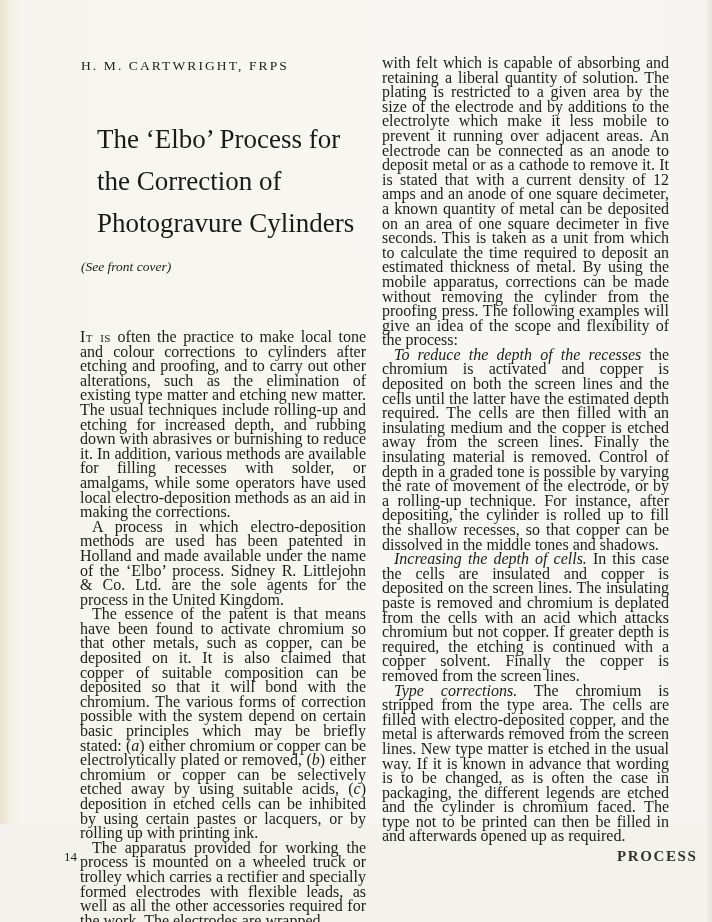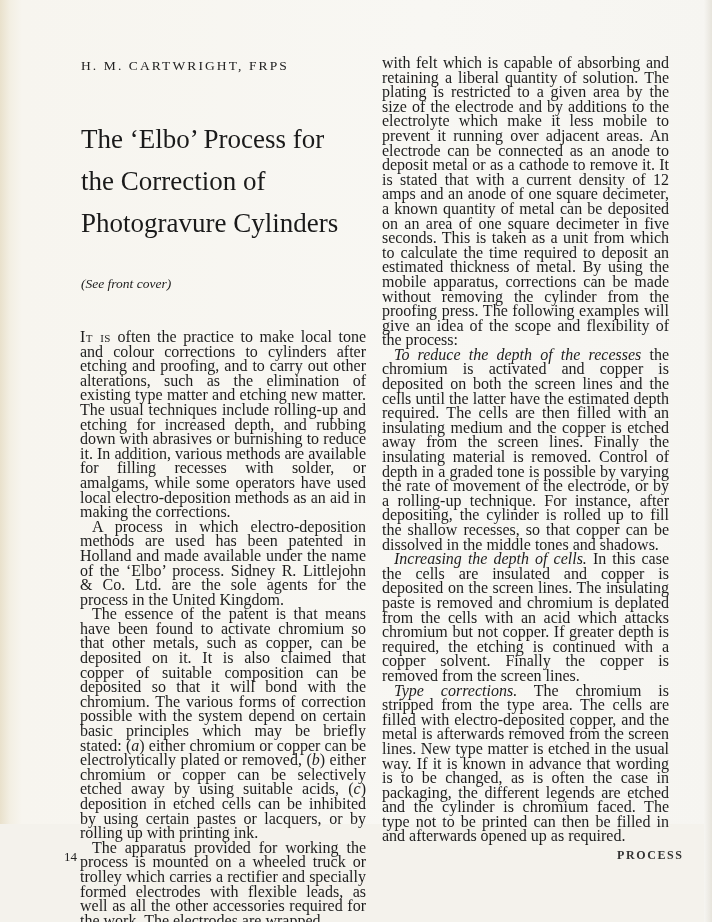--- a/index.html
+++ b/index.html
@@ -18,42 +18,42 @@
       background: linear-gradient(90deg, #f6f5f1, #e7e4dc);
     }
     .author {
       position: absolute; left: 81px; top: 58px;
       font-size: 13.5px; letter-spacing: 2.1px; color: #222;
     }
     .title {
       position: absolute; left: 81px; top: 118px; width: 290px;
       font-size: 27px; line-height: 42px; font-weight: normal; color: #1a1a1a; margin: 0;
     }
-    .title span { display: block; white-space: nowrap; }
+    .title span { display: block; white-space: nowrap; margin-left: 16px; }
     .cover-note {
-      position: absolute; left: 81px; top: 276px;
+      position: absolute; left: 81px; top: 259px;
       font-size: 13.5px; color: #222;
     }
     .cover-note i { font-style: italic; }
     .col {
       position: absolute; font-size: 16px; line-height: 14.6px;
       text-align: justify; hyphens: manual;
     }
     .col-left { left: 80px; top: 330px; width: 286px; }
     .col-right { left: 382px; top: 56px; width: 287px; }
     .col p { margin: 0; text-indent: 12px; }
     .col p.noindent { text-indent: 0; }
     .smallcaps { font-variant: small-caps; letter-spacing: 0.5px; }
     .it { font-style: italic; }
     .folio {
       position: absolute; left: 64px; top: 849px; font-size: 13px; color: #222;
     }
     .running-foot {
       position: absolute; left: 617px; top: 848px;
-      font-size: 12px; letter-spacing: 1.6px; font-weight: bold; color: #333;
+      font-size: 15px; letter-spacing: 1.6px; font-weight: bold; color: #333;
     }
   </style>
 </head>
 <body>
 
 <div class="page">
   <div class="edge-right"></div>
 
   <div class="author">H. M. CARTWRIGHT, FRPS</div>
 

